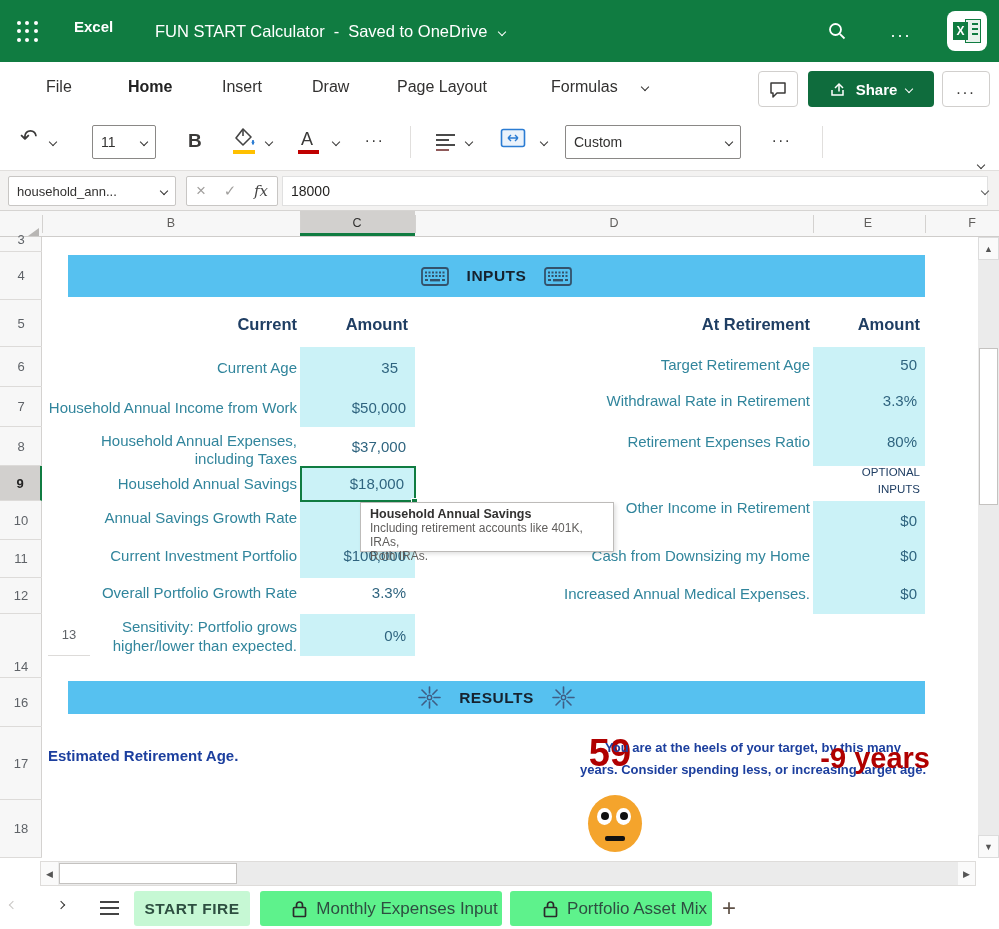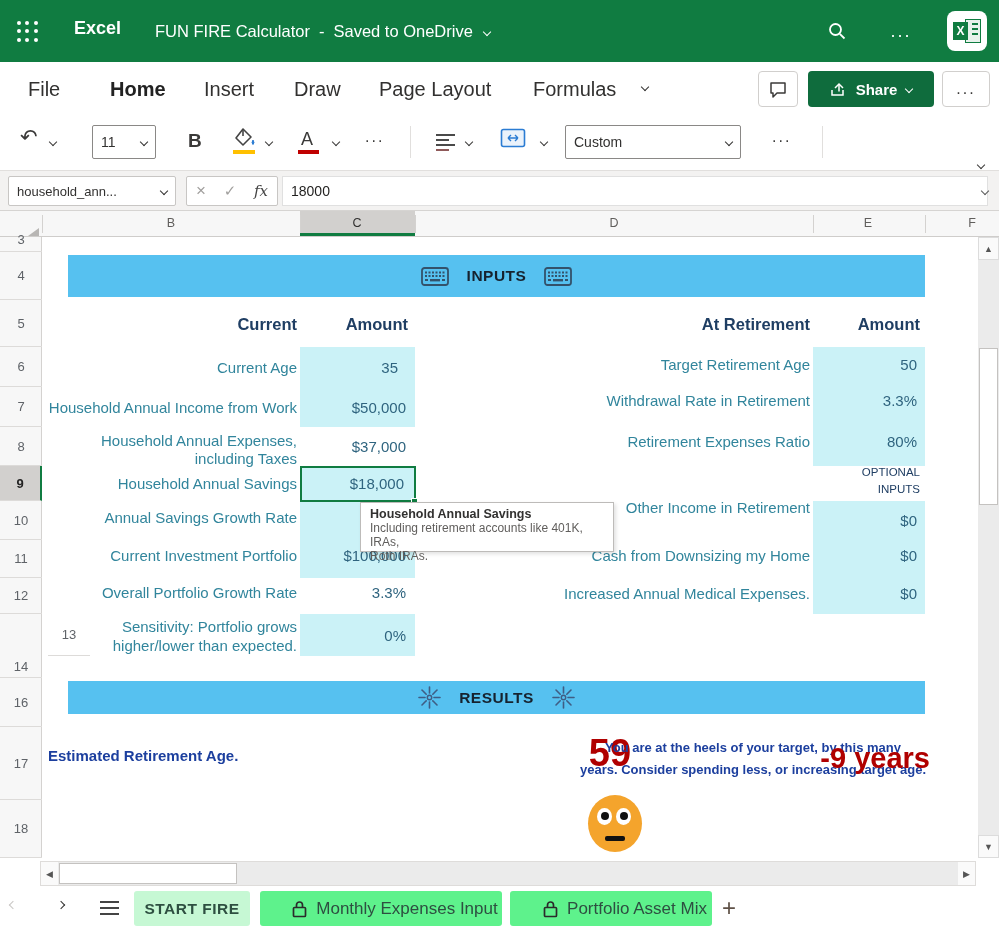--- a/index.html
+++ b/index.html
@@ -8,33 +8,33 @@
   .app { position:relative; width:999px; height:929px; background:#fff; overflow:hidden; }
   .abs { position:absolute; }
   .chev { display:inline-block; width:6px; height:6px; border-right:1.5px solid currentColor; border-bottom:1.5px solid currentColor; transform:rotate(45deg); }
   .chev.left { transform:rotate(135deg); }
   .chev.right { transform:rotate(-45deg); }
 
   
   .topbar { left:0; top:0; width:999px; height:62px; background:#107C41; color:#fff; }
   .waffle { left:17px; top:21px; width:22px; height:22px; display:grid; grid-template-columns:repeat(3,1fr); gap:3px; }
   .waffle span { width:4px; height:4px; background:#fff; border-radius:50%; }
-  .appname { left:74px; top:18px; font-size:18px; font-weight:bold; }
+  .appname { left:74px; top:18px; font-size:15px; font-weight:bold; }
   .doctitle { left:155px; top:22px; font-size:16.5px; display:flex; align-items:center; gap:9px; }
   .topbar .chev { margin-left:2px; }
   .topicon { top:16px; width:34px; height:30px; display:flex; align-items:center; justify-content:center; }
   .xlbadge { left:947px; top:11px; width:40px; height:40px; background:#fff; border-radius:8px; display:flex; align-items:center; justify-content:center; }
   .xlglyph { position:relative; width:28px; height:28px; }
   .xlglyph .page { position:absolute; right:0; top:2px; width:16px; height:24px; background:#e8f2ec; border:1px solid #0f7c41; }
   .xlglyph .page i { display:block; height:2px; background:#107C41; margin:3px 2px 0 6px; }
   .xlglyph .xbox { position:absolute; left:0; top:5px; width:15px; height:18px; background:#107C41; color:#fff; font-weight:bold; font-size:12px; display:flex; align-items:center; justify-content:center; }
 
   
   .ribbonrow { left:0; top:62px; width:999px; height:52px; background:#fff; }
-  .rtab { position:absolute; top:16px; font-size:20px; color:#323130; cursor:pointer; }
+  .rtab { position:absolute; top:16px; font-size:16px; color:#323130; cursor:pointer;margin-left:18px; }
   .rtab.active { font-weight:bold; color:#222; }
   .homeline { left:108px; top:105px; width:50px; height:3px; background:#107C41; border-radius:2px; }
   .pillbtn { position:absolute; top:9px; height:36px; border:1px solid #d1cfcd; border-radius:4px; background:#fff; display:flex; align-items:center; justify-content:center; }
   .sharebtn { position:absolute; left:808px; top:9px; height:36px; width:126px; background:#0F6C3D; border-radius:4px; color:#fff; display:flex; align-items:center; justify-content:center; gap:9px; font-size:15px; font-weight:bold; }
 
   
   .toolbar { left:0; top:114px; width:999px; height:57px; background:#fff; border-bottom:1px solid #e1dfdd; }
   .tbtxt { position:absolute; color:#3b3a39; }
   .vdiv { position:absolute; top:12px; width:1px; height:32px; background:#e1dfdd; }
   .dropbox { position:absolute; border:1px solid #8a8886; border-radius:2px; background:#fff; display:flex; align-items:center; justify-content:space-between; padding:0 8px; font-size:14px; color:#323130; }
@@ -107,21 +107,21 @@
         <span></span>
         <span></span>
         <span></span>
         <span></span>
         <span></span>
         <span></span>
         <span></span>
     </div>
     <div class="abs appname">Excel</div>
     <div class="abs doctitle">
-      <span>FUN FIRE Calculator</span>
+      <span>FUN START Calculator</span>
       <span>-</span>
       <span>Saved to OneDrive</span>
       <span class="chev"></span>
     </div>
     <div class="abs topicon" style="left:820px;">
       <svg width="20" height="20" viewBox="0 0 20 20">
         <circle cx="8.5" cy="8.5" r="5.5" fill="none" stroke="#fff" stroke-width="1.8"></circle>
         <line x1="12.8" y1="12.8" x2="17.5" y2="17.5" stroke="#fff" stroke-width="1.8"></line>
       </svg>
     </div>

